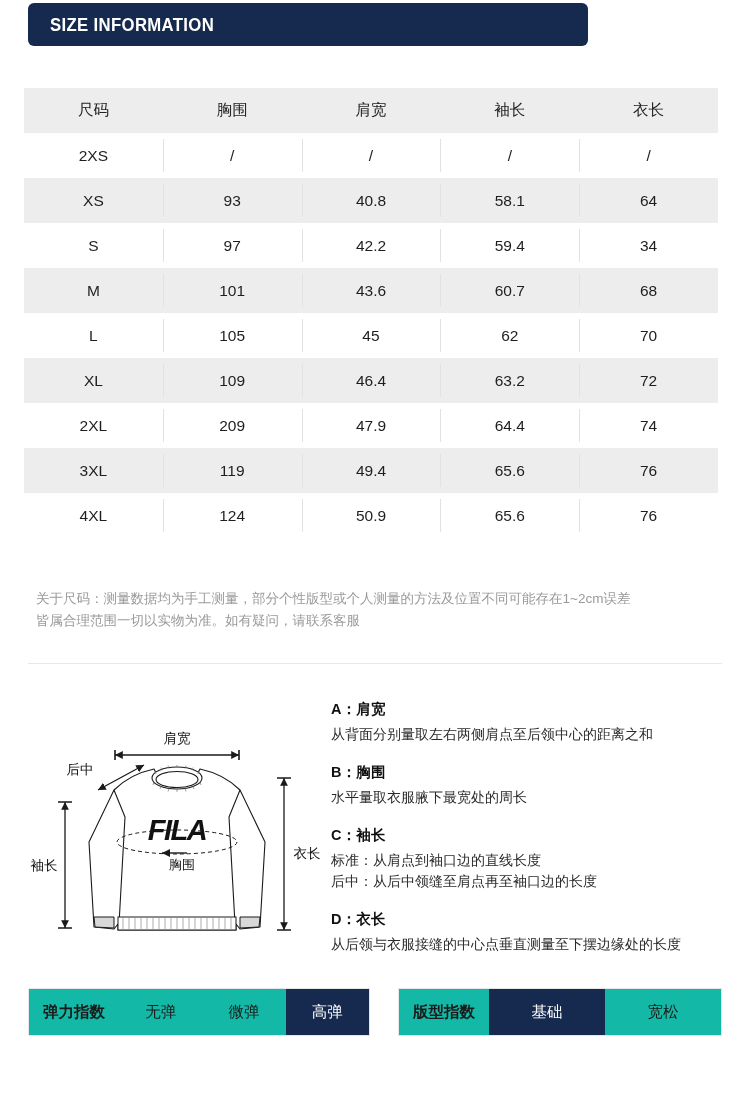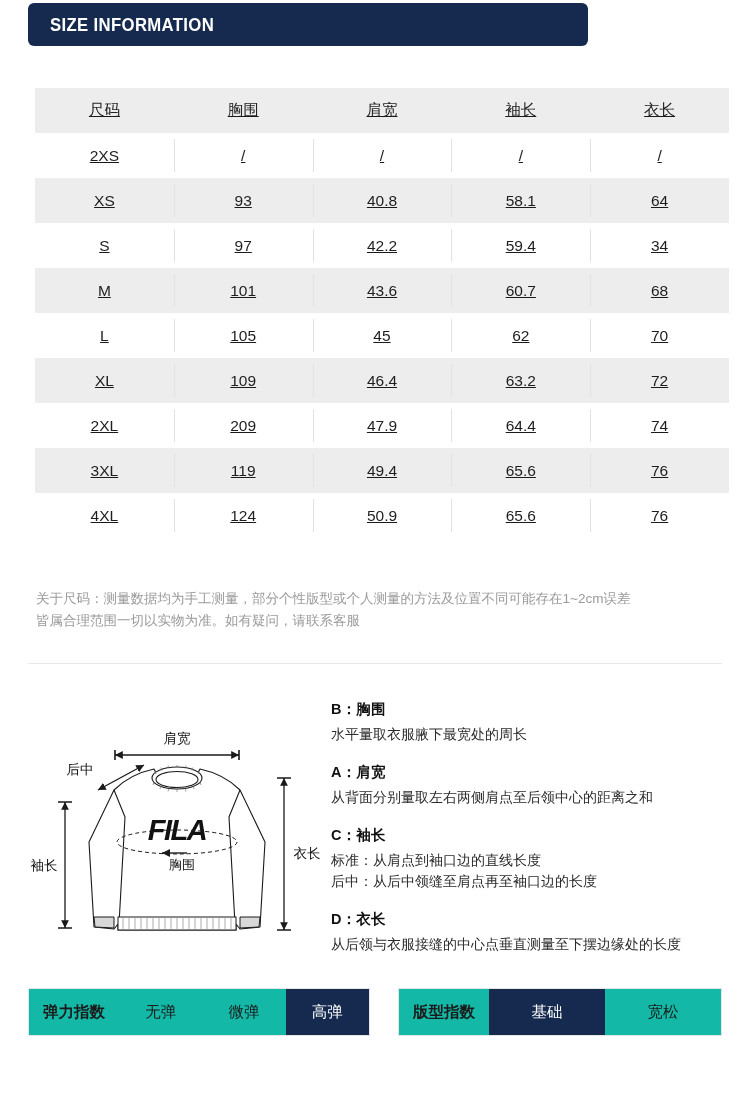--- a/index.html
+++ b/index.html
@@ -35,26 +35,25 @@
     letter-spacing: 0.4px;
     margin-left: 22px;
     transform: scaleX(0.88);
     transform-origin: left center;
     white-space: nowrap;
   }
 
   
   .size-table {
     position: absolute;
-    left: 35px;
+    left: 24px;
     top: 88px;
     width: 694px;
     border-collapse: collapse;
     table-layout: fixed;
-    text-decoration: underline;
   }
   .size-table td, .size-table th {
     height: 45px;
     text-align: center;
     vertical-align: middle;
     font-size: 15.5px;
     font-weight: normal;
     color: #1e1e1e;
     padding: 0;
     border: 0;
@@ -338,26 +337,26 @@
     <text x="22" y="158" text-anchor="middle" font-family="'Liberation Sans', sans-serif" font-size="13.5" fill="#111">袖长</text>
 
     <path d="M262,66 L262,218" stroke="#1a1a1a" stroke-width="1.3" marker-start="url(#arrStart)" marker-end="url(#arrEnd)"></path>
     <path d="M255,66 L269,66 M255,218 L269,218" stroke="#1a1a1a" stroke-width="1.6"></path>
     <text x="285" y="146" text-anchor="middle" font-family="'Liberation Sans', sans-serif" font-size="13.5" fill="#111">衣长</text>
   </svg>
 </div>
 
 <div class="instructions">
   <div class="instr-block">
+    <div class="instr-title">A：肩宽</div>
+    <div class="instr-line">从背面分别量取左右两侧肩点至后领中心的距离之和</div>
+  </div>
+  <div class="instr-block">
     <div class="instr-title">B：胸围</div>
     <div class="instr-line">水平量取衣服腋下最宽处的周长</div>
-  </div>
-  <div class="instr-block">
-    <div class="instr-title">A：肩宽</div>
-    <div class="instr-line">从背面分别量取左右两侧肩点至后领中心的距离之和</div>
   </div>
   <div class="instr-block">
     <div class="instr-title">C：袖长</div>
     <div class="instr-line">标准：从肩点到袖口边的直线长度</div>
     <div class="instr-line">后中：从后中领缝至肩点再至袖口边的长度</div>
   </div>
   <div class="instr-block">
     <div class="instr-title">D：衣长</div>
     <div class="instr-line">从后领与衣服接缝的中心点垂直测量至下摆边缘处的长度</div>
   </div>

